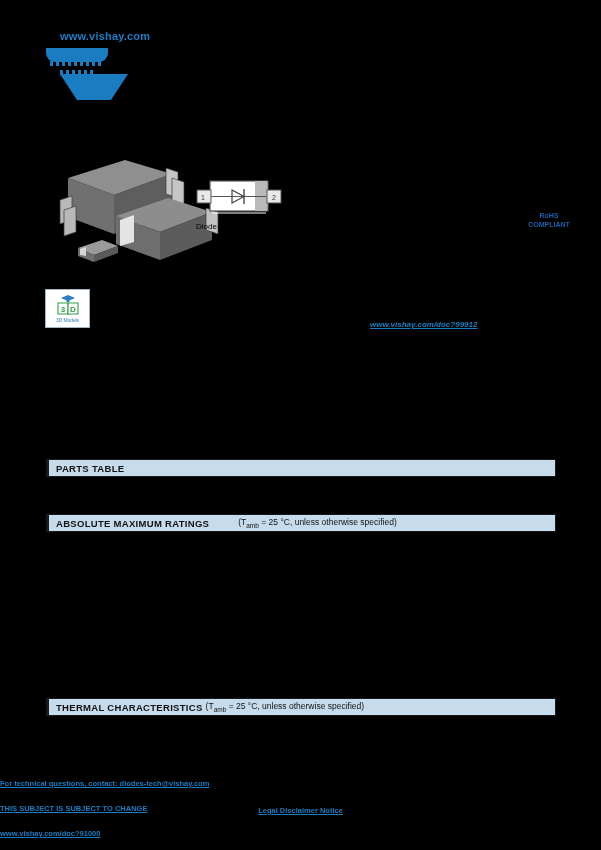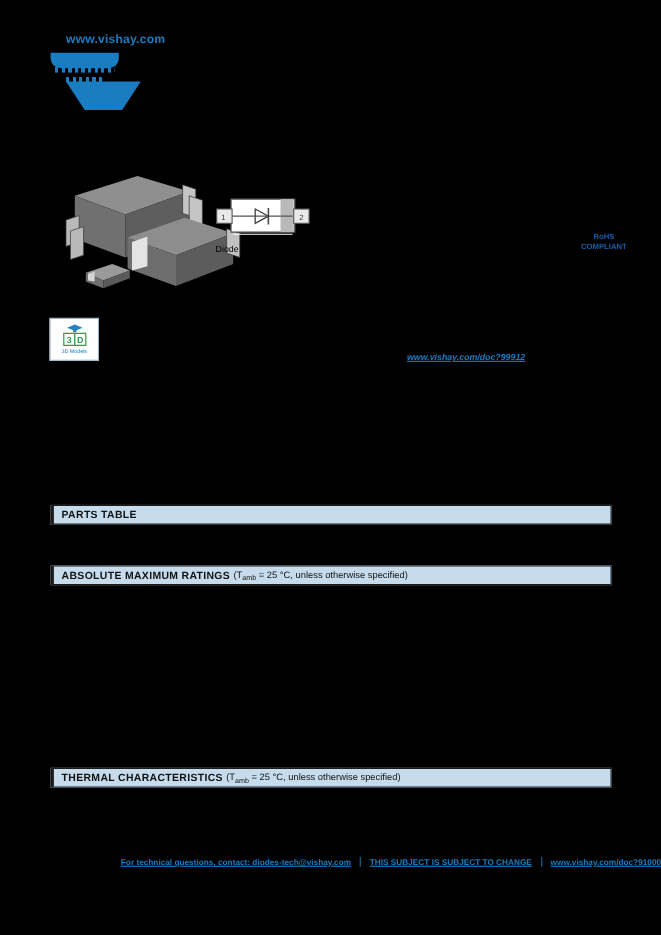--- a/index.html
+++ b/index.html
@@ -228,21 +228,21 @@
   .section-bar .cond {
     font-size: 8.5px;
     font-weight: normal;
     color: #111111;
     margin-left: 3px;
     white-space: nowrap;
   }
   .section-bar .cond sub { font-size: 6.5px; }
 
   #bar-parts   { top: 447px; margin-top: 12px; }
-  #bar-amr     { top: 514px; }
+  #bar-amr     { top: 514px; gap: 26px; }
   #bar-thermal { top: 698px; }
 
   
   .table-region {
     position: absolute;
     left: 46px;
     width: 510px;
     color: #000000;
     font-size: 8px;
   }
@@ -258,22 +258,23 @@
     overflow: hidden;
   }
 
   
   .footer-links {
     position: absolute;
     left: 0;
     top: 779px;
     width: 601px;
     display: flex;
-    justify-content: flex-end;
+    justify-content: space-between;
     gap: 8px;
+    flex-direction: column;
   }
   .footer-links a {
     font-size: 7.5px;
     font-weight: bold;
     color: #1b7dc1;
     text-decoration: underline;
     white-space: nowrap;
     filter: blur(0.55px);
   }
   .footer-sep {
@@ -433,16 +434,19 @@
   <div class="footer-meta" id="foot-doc">Document Number: 88751</div>
 
   <div class="footer-links">
     <a href="#">For technical questions, contact: diodes-tech@vishay.com</a>
     <div class="footer-sep"></div>
     <a href="#">THIS SUBJECT IS SUBJECT TO CHANGE</a>
     <div class="footer-sep"></div>
     <a href="#">www.vishay.com/doc?91000</a>
   </div>
 
+  <div class="footer-center">
+    <a href="#">Legal Disclaimer Notice</a>
+  </div>
 
   <div class="footer-meta" id="foot-page">1</div>
 
 </div>
 
 </body></html>

